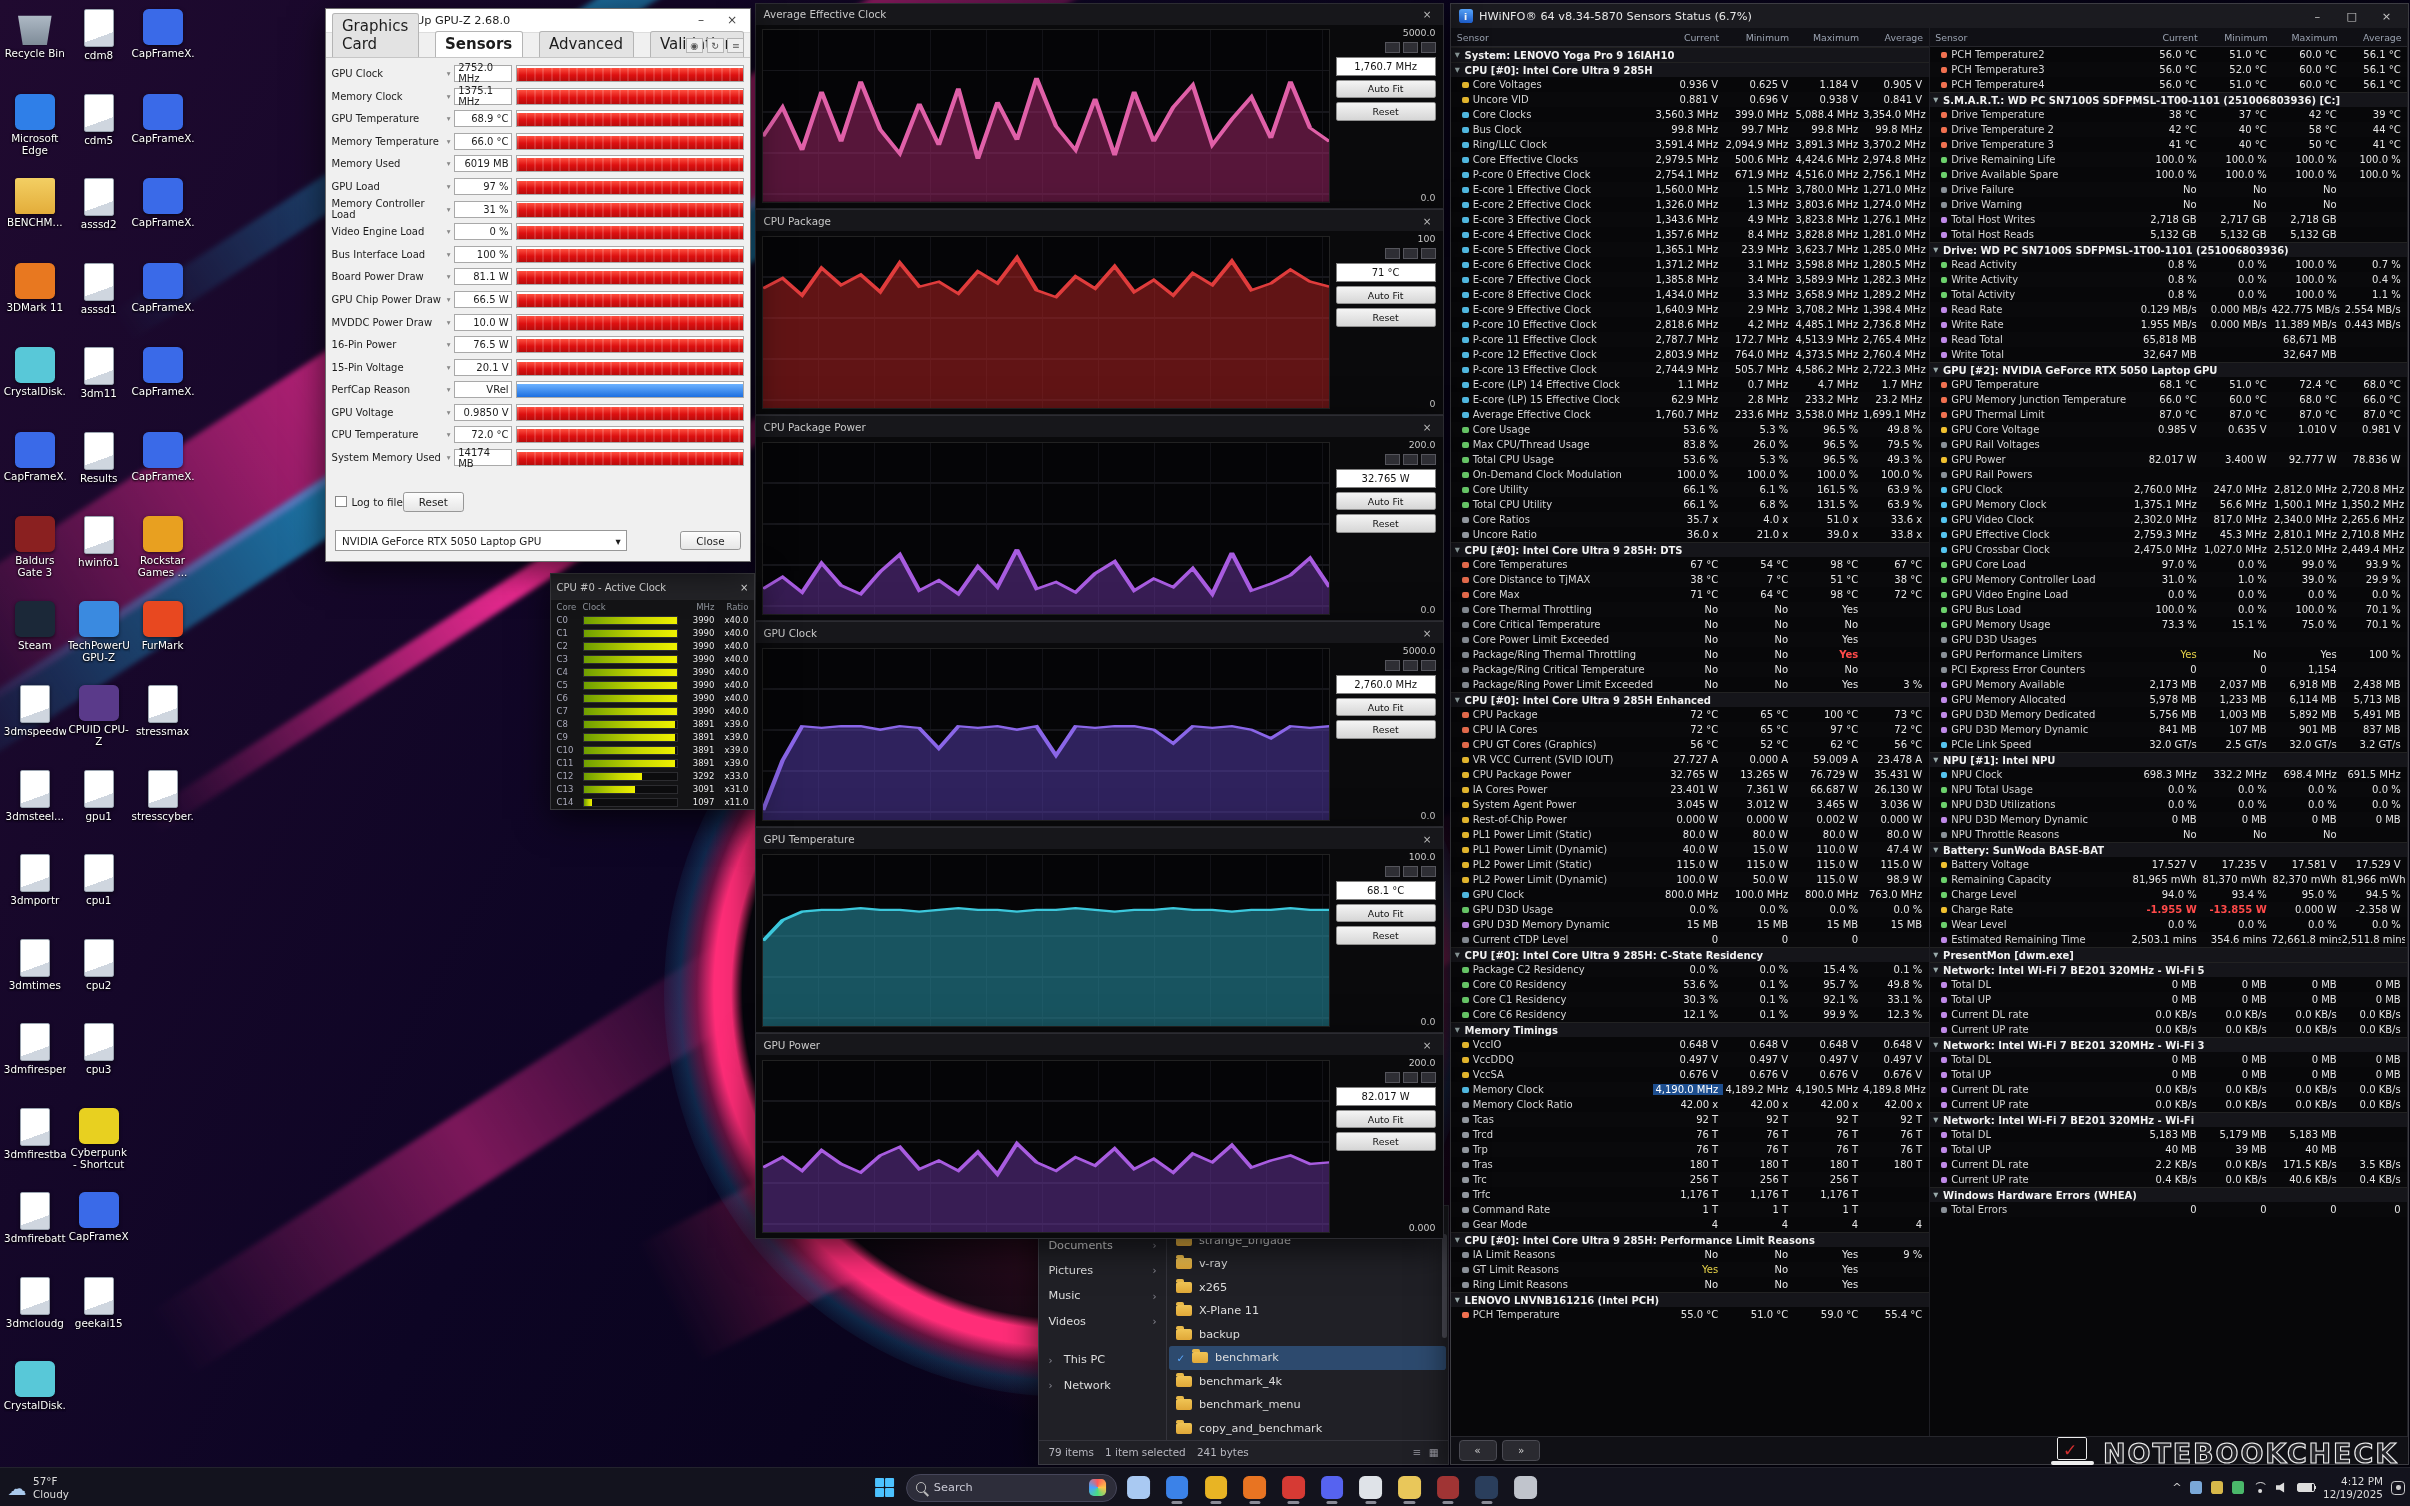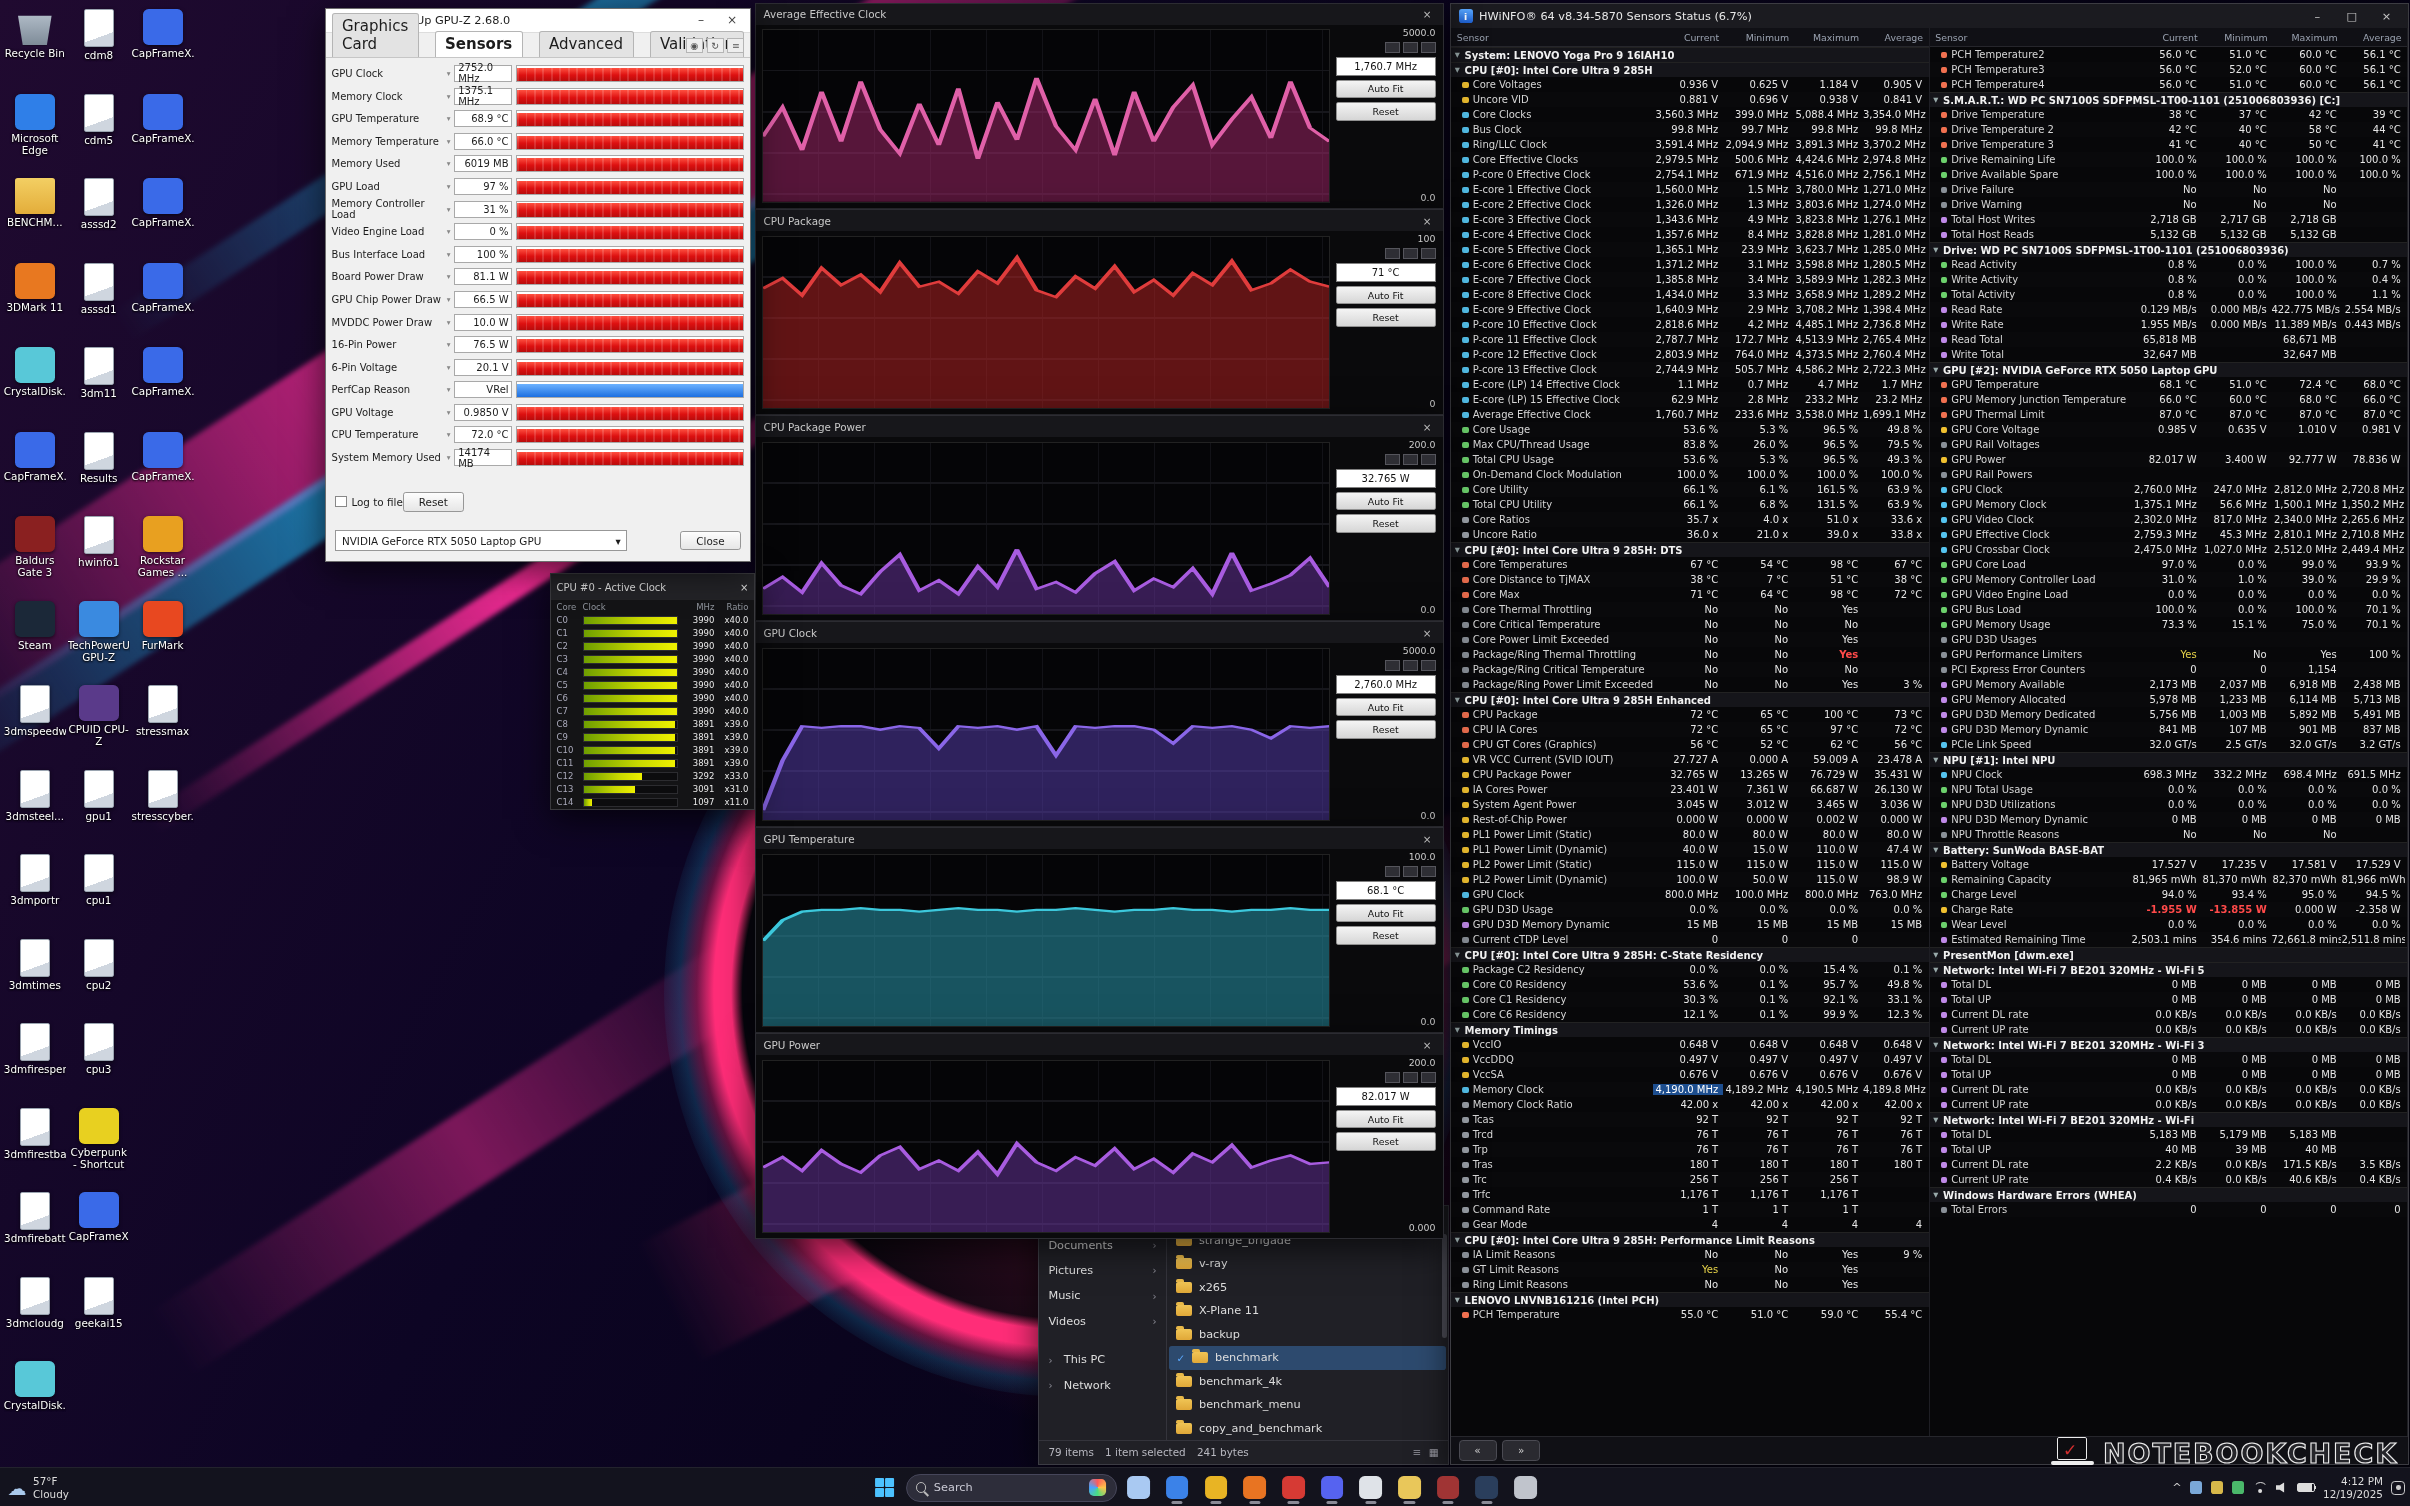--- a/index.html
+++ b/index.html
@@ -510,21 +510,21 @@
           <span>16-Pin Power</span>
           <span class="cv">▾</span>
         </div>
         <div class="gz-val">76.5 W</div>
         <div class="gz-bar">
           <i class="b-red"></i>
         </div>
       </div>
       <div class="gz-row">
         <div class="gz-lab">
-          <span>6-Pin Voltage</span>
+          <span>15-Pin Voltage</span>
           <span class="cv">▾</span>
         </div>
         <div class="gz-val">20.1 V</div>
         <div class="gz-bar">
           <i class="b-red"></i>
         </div>
       </div>
       <div class="gz-row">
         <div class="gz-lab">
           <span>PerfCap Reason</span>

